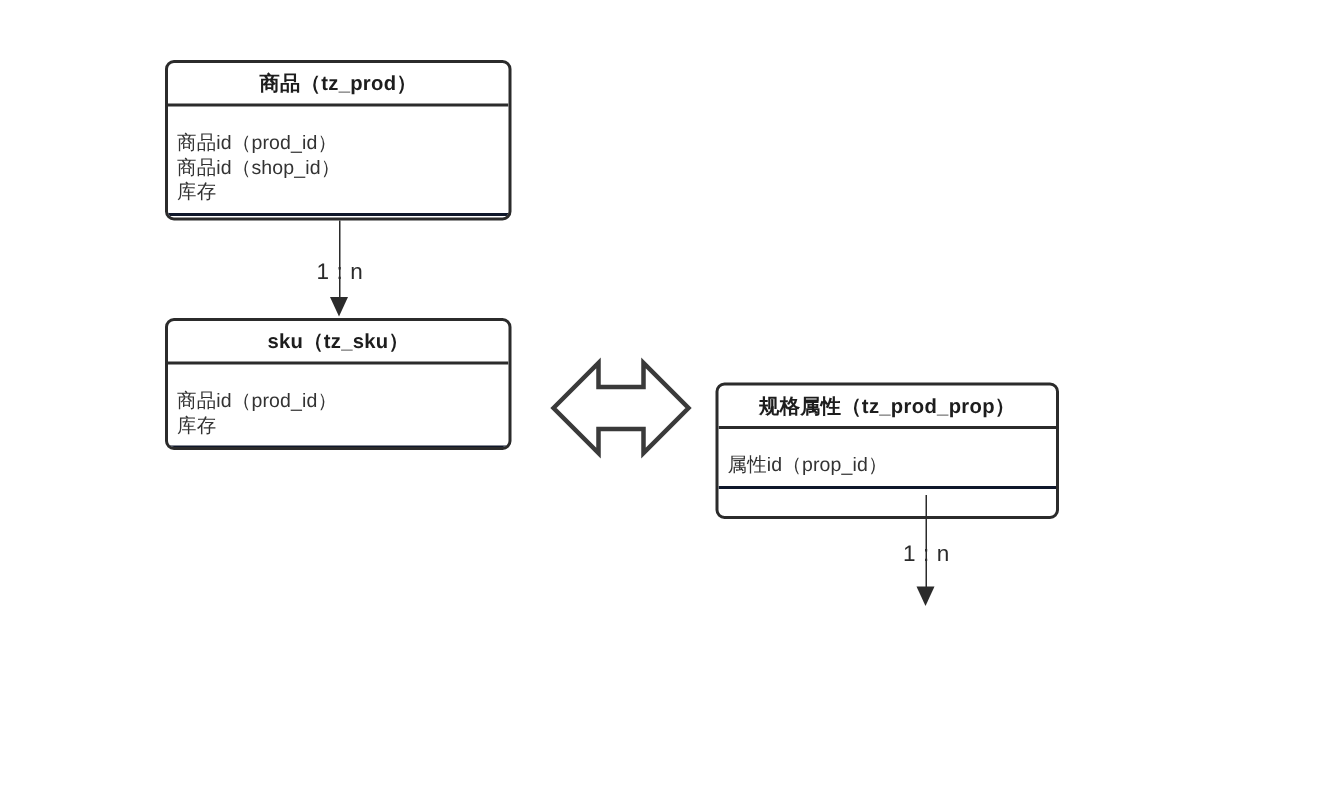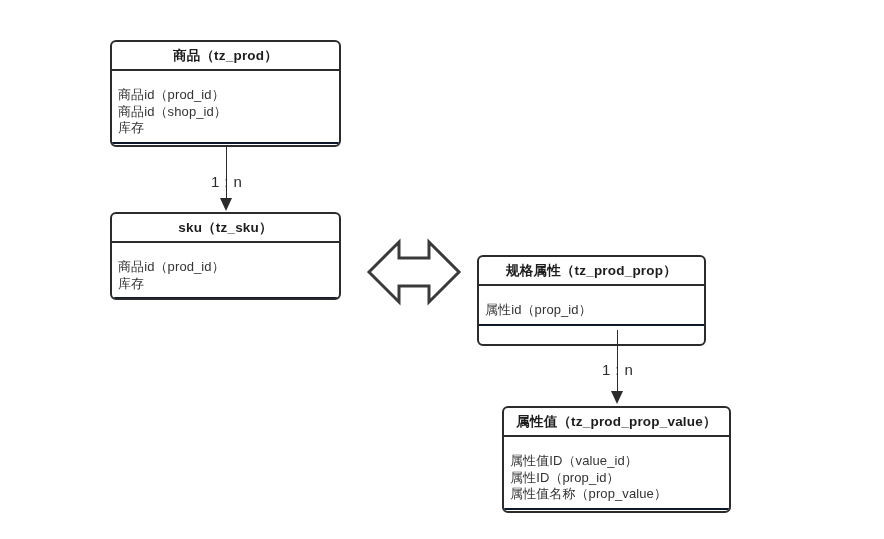--- a/index.html
+++ b/index.html
@@ -135,23 +135,14 @@
     </div>
     <div class="uml-methods"></div>
   </div>
 
   <div class="connector" style="left:0; top:0; width:884px; height:539px; pointer-events:none;">
     <div class="conn-line" style="left:617px; top:330px; height:62px;"></div>
     <div class="conn-head" style="left:611px; top:391px;"></div>
     <div class="conn-label" style="left:602px; top:361px;">1 : n</div>
   </div>
 
-  <div class="uml-box" style="left:502px; top:406px; width:229px; height:107px;">
-    <div class="uml-title">属性值（tz_prod_prop_value）</div>
-    <div class="uml-attrs">
-      <div class="uml-attr">属性值ID（value_id）</div>
-      <div class="uml-attr">属性ID（prop_id）</div>
-      <div class="uml-attr">属性值名称（prop_value）</div>
-    </div>
-    <div class="uml-methods"></div>
-  </div>
 
 </div>
 
 </body></html>

